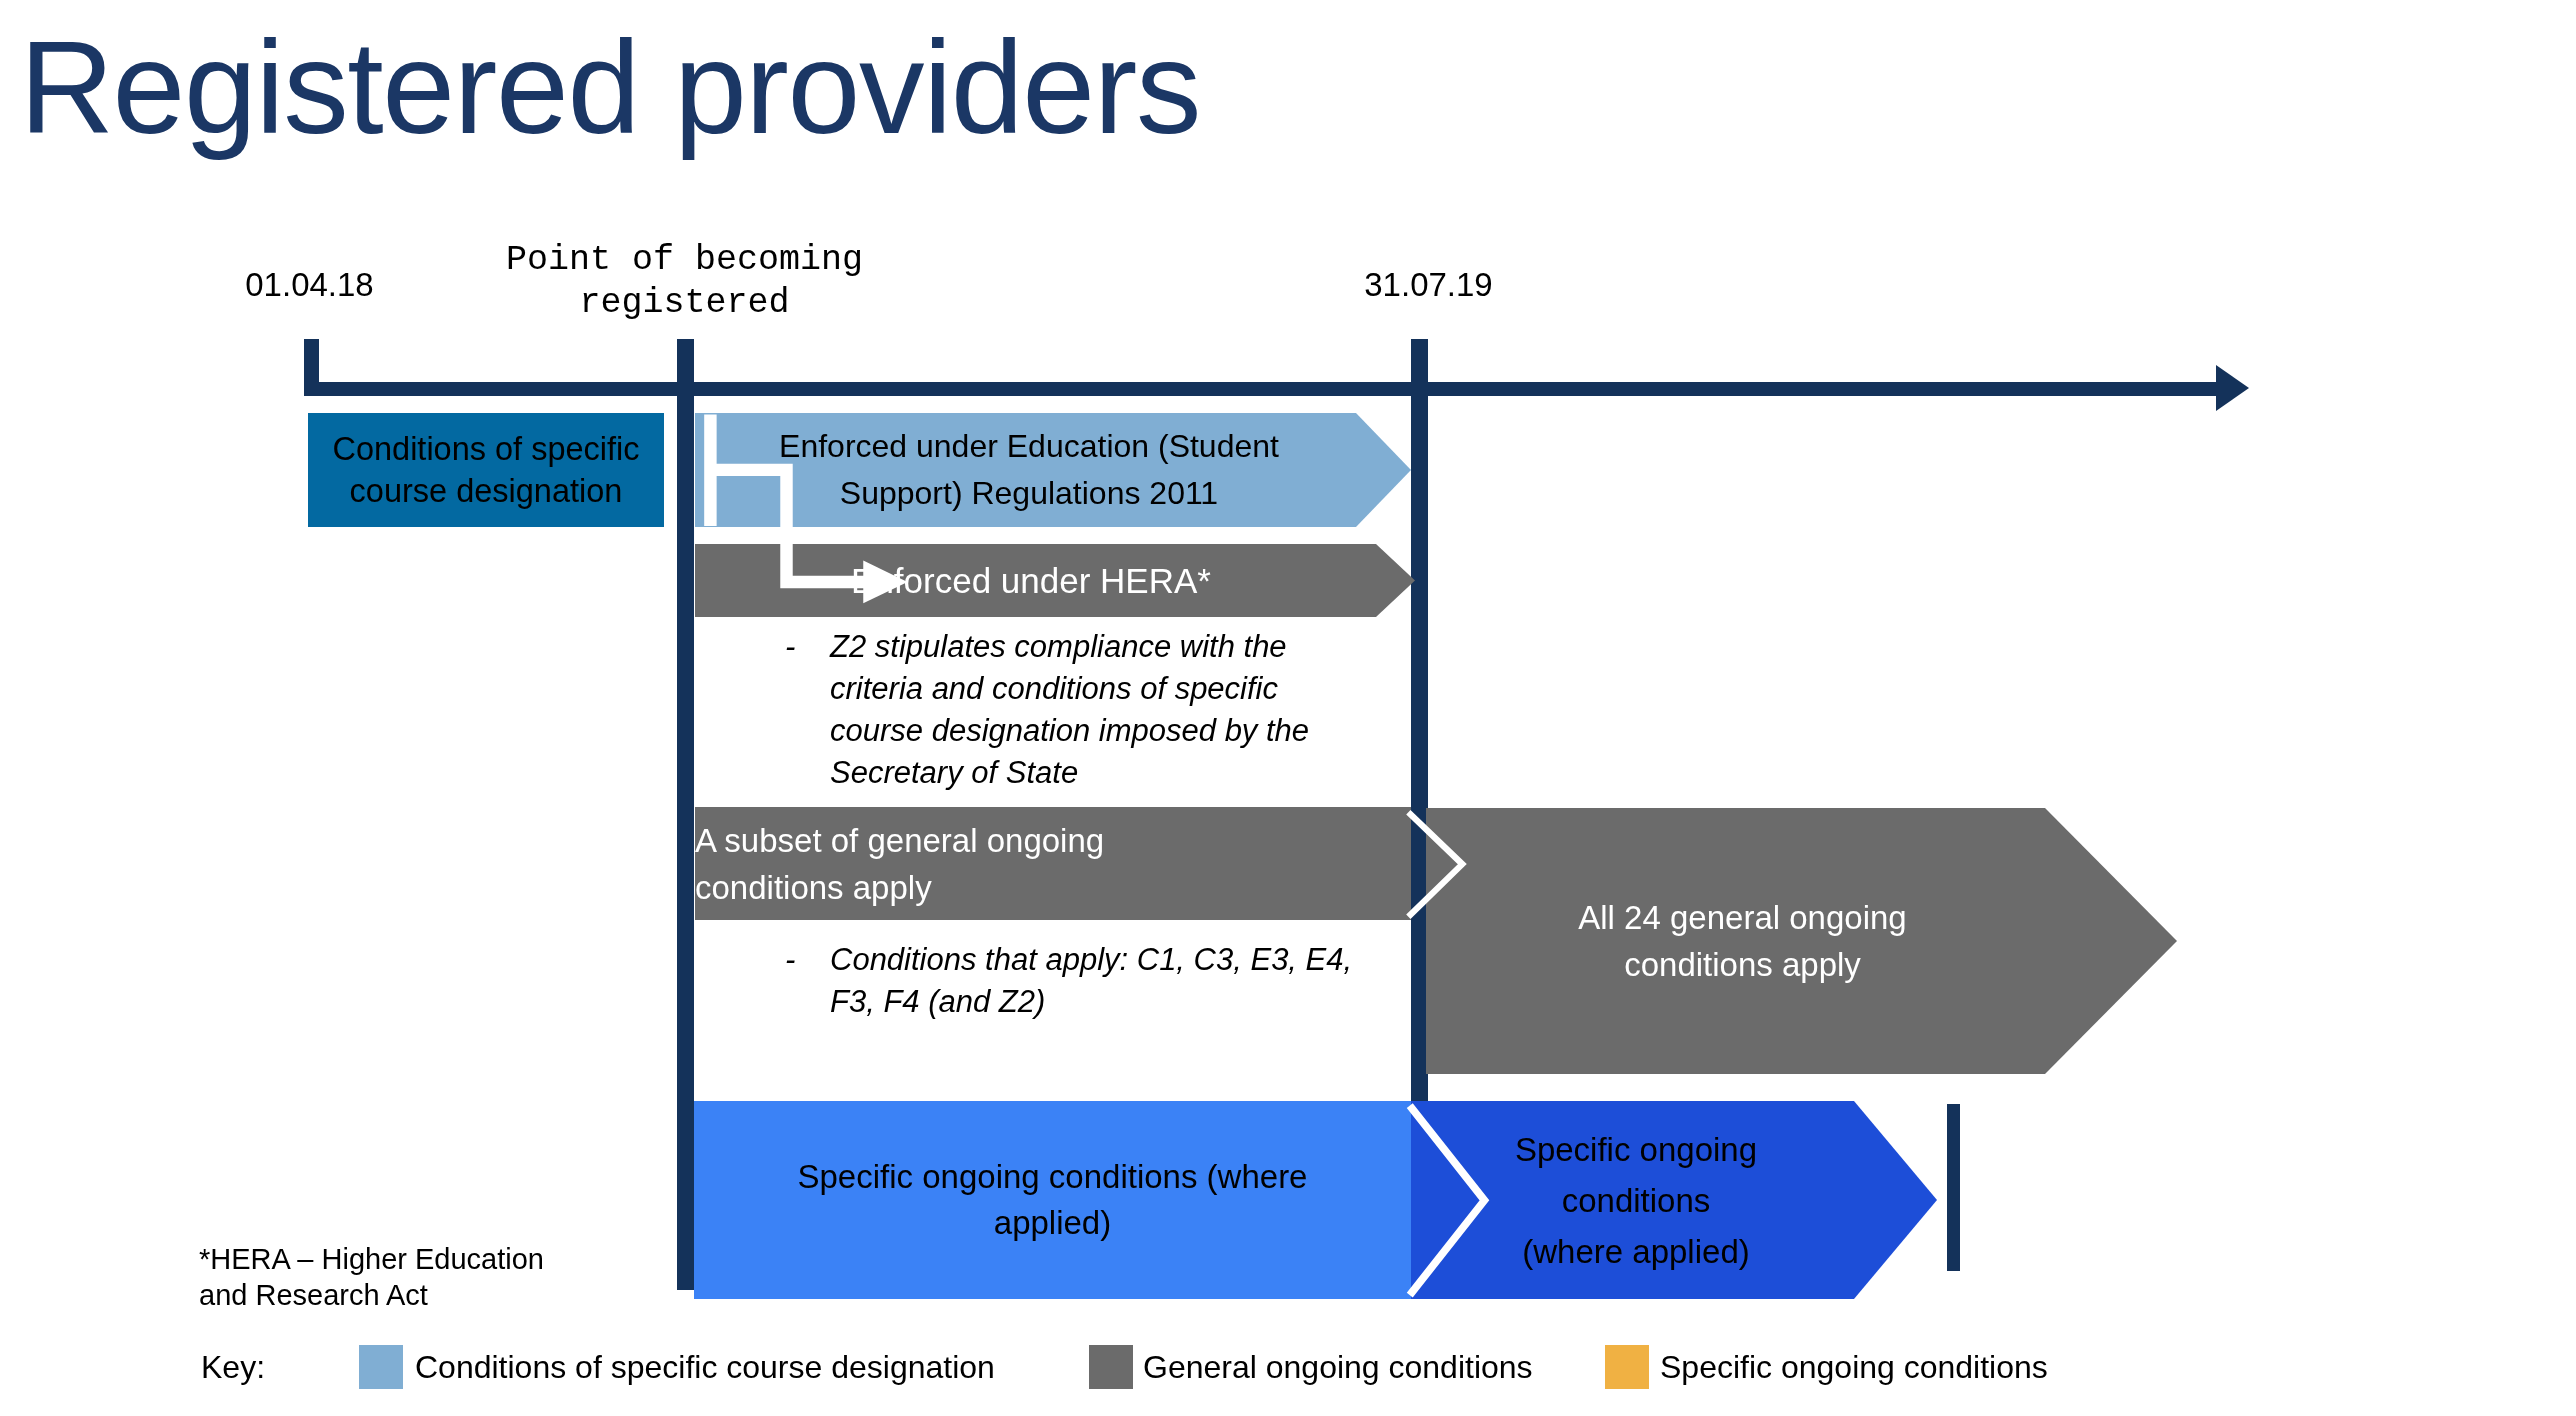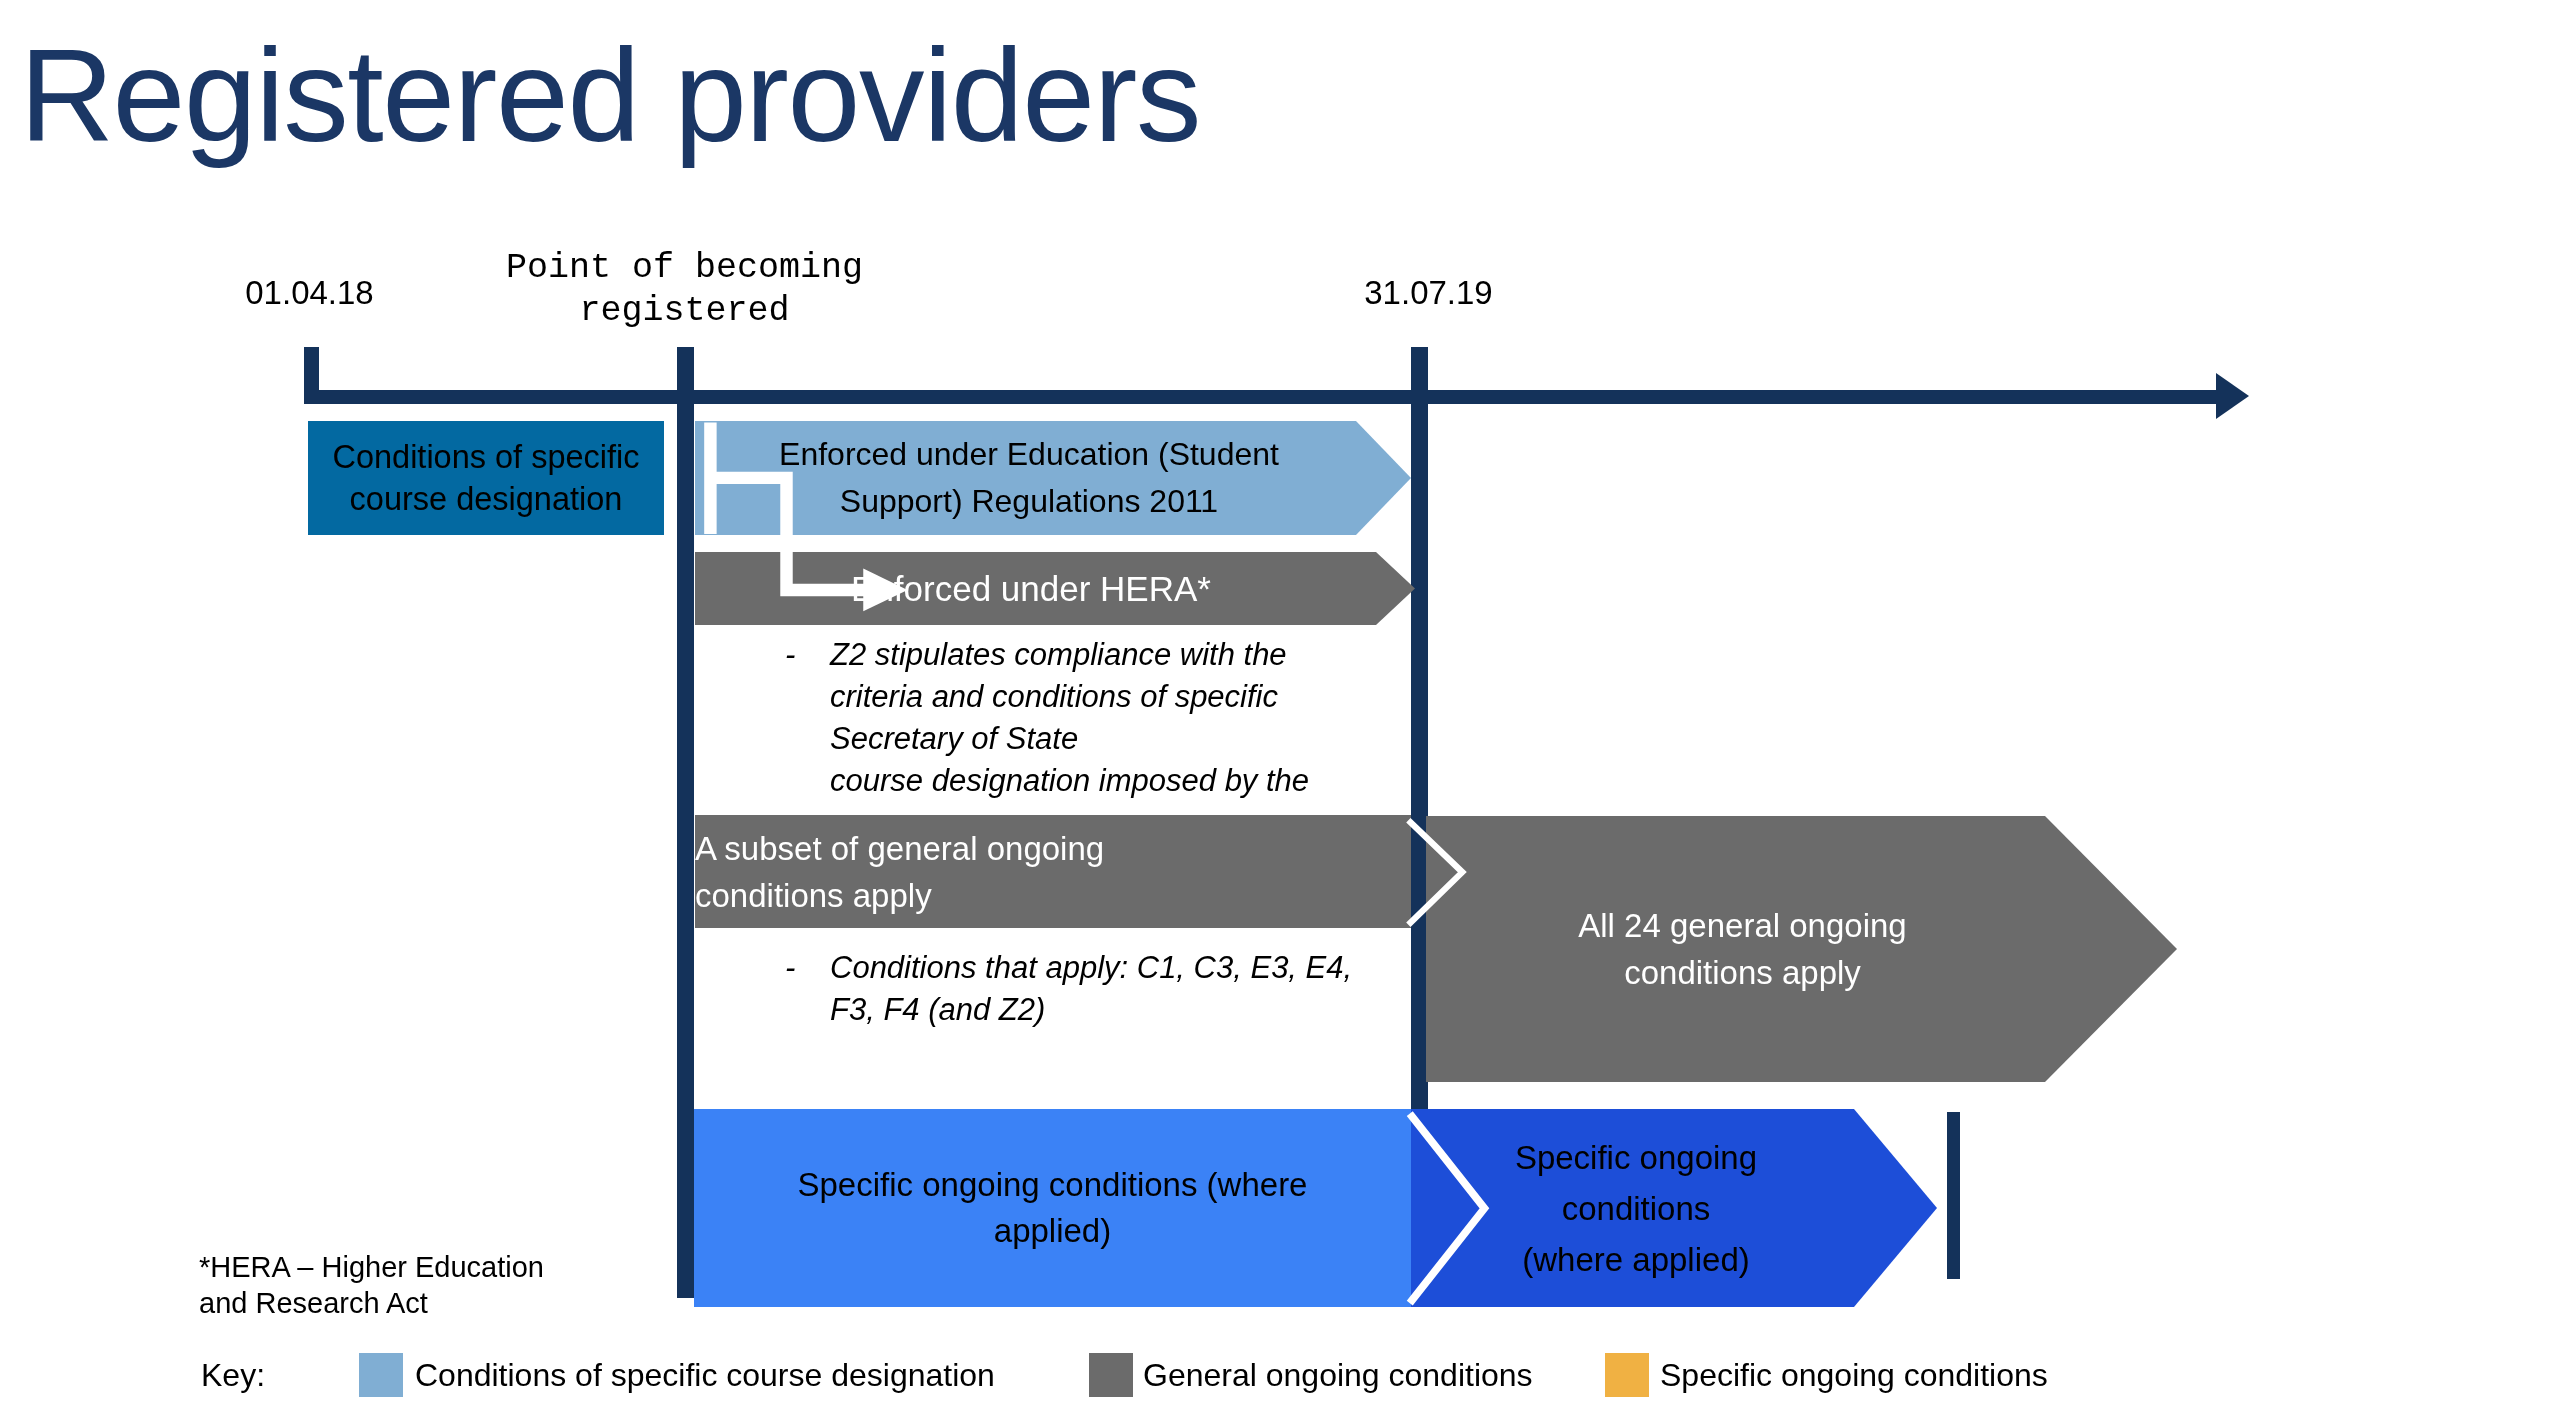--- a/index.html
+++ b/index.html
@@ -1,18 +1,18 @@
 <!DOCTYPE html>
 <html style="font-size:11px"><head>
 <meta charset="utf-8">
 <style>
   html,body{margin:0;padding:0;background:#ffffff;}
   .canvas{
     position:relative;width:2576px;height:1398px;background:#ffffff;
-    font-family:"Liberation Sans", sans-serif;color:#000;overflow:hidden;margin-top:8px;
+    font-family:"Liberation Sans", sans-serif;color:#000;overflow:hidden;
   }
   .abs{position:absolute;}
   
   .title{
     left:19.4px;top:19.4px;font-size:131px;line-height:1.05;color:#1b3765;
     letter-spacing:-1.4px;white-space:nowrap;
   }
   
   .axis-label{font-size:33px;line-height:37px;text-align:center;color:#000;}
   .lbl-start{left:171px;top:266px;width:277px;}
@@ -126,22 +126,22 @@
 
   <div class="abs hera-arrow">
     <span>Enforced under HERA*</span>
   </div>
 
   <div class="abs bullet-note z2-note">
     <span class="dash">-</span>
     <span>
       <span class="ln">Z2 stipulates compliance with the</span>
       <span class="ln">criteria and conditions of specific</span>
+      <span class="ln">course designation imposed by the</span>
       <span class="ln">Secretary of State</span>
-      <span class="ln">course designation imposed by the</span>
     </span>
   </div>
 
   <div class="abs subset-arrow">
     <span class="ln">A subset of general ongoing</span>
     <span class="ln">conditions apply</span>
   </div>
   <div class="abs big-arrow">
     <span class="ln">All 24 general ongoing</span>
     <span class="ln">conditions apply</span>

